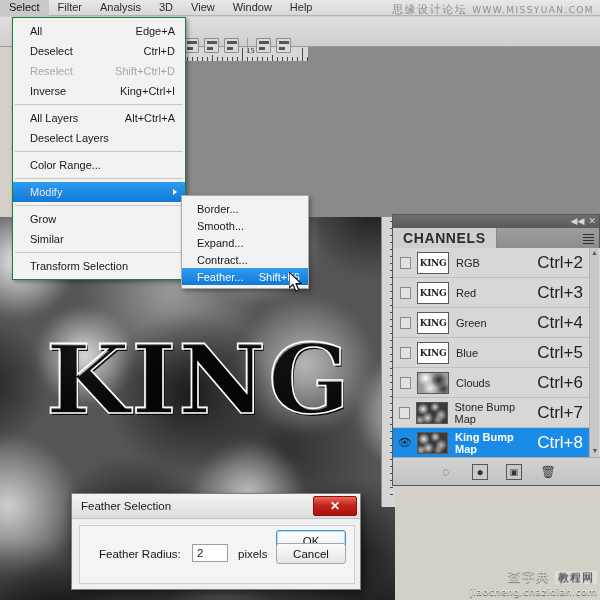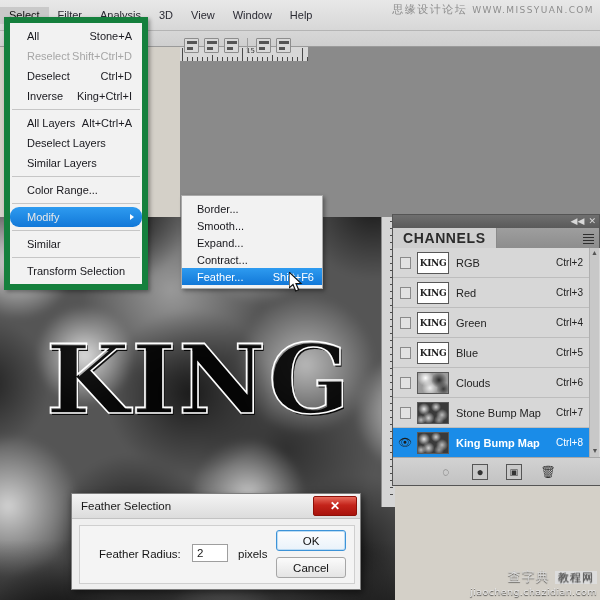--- a/index.html
+++ b/index.html
@@ -16,21 +16,21 @@
   }
 
   
   .app-bg {
     position: absolute; left: 0; top: 0; width: 600px; height: 600px;
     background: #d4d0c8;
   }
 
   
   .menubar {
-    position: absolute; left: 0; top: 0; width: 600px; height: 31px;
+    position: absolute; left: 0; top: 0; width: 600px; height: 16px;
     background: linear-gradient(#e8e8e8, #d7d7d7);
     border-bottom: 1px solid #b4b4b4;
     display: flex; align-items: center;
     font-size: 11px; color: #2a2a33;
     z-index: 40;
   }
   .menubar .mitem {
     padding: 2px 9px 2px 9px;
     height: 17px; line-height: 13px;
     display: flex; align-items: center;
@@ -160,23 +160,23 @@
     position: absolute; left: 381px; top: 217px; width: 14px; height: 290px;
     background: #d5d5d5;
     border-left: 1px solid #8c8c8c;
     z-index: 9;
     overflow: hidden;
   }
   .ruler-v .tick { position: absolute; left: 8px; height: 1px; width: 6px; background: #4a4a4a; }
 
   
   .dropdown {
-    position: absolute; left: 4px; top: 17px; width: 144px;
+    position: absolute; left: 12px; top: 17px; width: 174px;
     background: #f2f2f2;
-    border: 6px solid #15803d;
+    border: 1px solid #15803d;
     box-shadow: 2px 2px 4px rgba(0,0,0,0.35);
     z-index: 60;
     padding: 3px 0 3px 0;
     font-size: 11px; color: #17171c;
   }
   .dropdown .row {
     height: 20px; display: flex; align-items: center;
     padding: 0 8px 0 17px;
     position: relative;
     white-space: nowrap;
@@ -185,38 +185,37 @@
   .dropdown .row .sc {
     position: absolute; right: 10px;
     color: #1c1c22;
   }
   .dropdown .row.disabled .lbl,
   .dropdown .row.disabled .sc { color: #a6a6a6; }
   .dropdown .row.sel {
     background: #1e8ae8;
     background: linear-gradient(#2e9bf0, #1278d8);
     color: #fff;
-    border-radius: 9px;
   }
   .dropdown .row.sel .lbl { color: #e8e8e8; }
   .dropdown .sep {
     height: 1px; background: #c6c6c6; margin: 3px 2px;
   }
   .dropdown .arrow {
     position: absolute; right: 8px; top: 7px;
     width: 0; height: 0;
     border-left: 4px solid #1c1c22;
     border-top: 3.5px solid transparent;
     border-bottom: 3.5px solid transparent;
   }
   .dropdown .row.sel .arrow { border-left-color: #fff; }
 
   
   .submenu {
-    position: absolute; left: 181px; top: 195px; width: 142px;
+    position: absolute; left: 181px; top: 195px; width: 128px;
     background: #f2f2f2;
     border: 1px solid #a9a9a9;
     box-shadow: 2px 2px 4px rgba(0,0,0,0.35);
     z-index: 61;
     padding: 4px 0 3px 0;
     font-size: 11px; color: #17171c;
   }
   .submenu .row {
     height: 17px; display: flex; align-items: center;
     padding: 0 6px 0 15px;
@@ -316,21 +315,21 @@
     background-color: #9b9b9b;
     background-image:
       radial-gradient(circle at 25% 25%, #fff 0, rgba(255,255,255,0) 8px),
       radial-gradient(circle at 70% 35%, #2a2a2a 0, rgba(42,42,42,0) 8px),
       radial-gradient(circle at 40% 75%, #efefef 0, rgba(239,239,239,0) 8px),
       radial-gradient(circle at 85% 80%, #3a3a3a 0, rgba(58,58,58,0) 7px);
     color: transparent;
   }
   .chan-name { flex: 1 1 auto; font-size: 11px; }
   .chan-row.selected .chan-name { font-weight: bold; }
-  .chan-sc { font-size: 10px; padding-right: 8px; }
+  .chan-sc { font-size: 17px; padding-right: 8px; }
   .chan-scroll {
     position: absolute; right: 0; top: 33px; width: 10px; height: 209px;
     background: #c8c8c8; border-left: 1px solid #b0b0b0;
   }
   .chan-scroll .ar { font-size: 7px; text-align: center; color: #555; line-height: 9px; }
   .panel-footer {
     position: absolute; left: 0; bottom: 0; width: 208px; height: 28px;
     background: linear-gradient(#d2d2d2, #c2c2c2);
     border-top: 1px solid #a8a8a8;
     display: flex; align-items: center; justify-content: center; gap: 18px;
@@ -395,21 +394,21 @@
     background: linear-gradient(#fbfbfb, #e4e4e4);
     border: 1px solid #a6a6a6;
     border-radius: 3px;
   }
   .dlg-btn.ok {
     top: 4px;
     border: 1px solid #3c93d8;
     box-shadow: 0 0 0 1px #bcdcf4 inset;
     background: linear-gradient(#fdfdfd, #e9f2fa);
   }
-  .dlg-btn.cancel { top: 31px; }
+  .dlg-btn.cancel { top: 17px; }
 
   
   .wm-bot {
     position: absolute; right: 3px; bottom: 3px;
     z-index: 90; text-align: right;
     font-family: "DejaVu Sans", sans-serif;
   }
   .wm-bot .l1 {
     font-size: 13px; color: #dcdcdc; letter-spacing: 1px;
     text-shadow: 0 1px 1px rgba(0,0,0,0.6);
@@ -537,55 +536,55 @@
     <div class="mitem">Help</div>
   </div>
 
   <div class="wm-top">
     <span class="cn">思缘设计论坛</span><span class="url">WWW.MISSYUAN.COM</span>
   </div>
 
   <div class="dropdown" id="select-menu">
       <div class="row">
         <span class="lbl">All</span>
-        <span class="sc">Stone+A</span>
+        <span class="sc">Edge+A</span>
+      </div>
+      <div class="row">
+        <span class="lbl">Deselect</span>
+        <span class="sc">Ctrl+D</span>
       </div>
       <div class="row disabled">
         <span class="lbl">Reselect</span>
         <span class="sc">Shift+Ctrl+D</span>
       </div>
       <div class="row">
-        <span class="lbl">Deselect</span>
-        <span class="sc">Ctrl+D</span>
-      </div>
-      <div class="row">
         <span class="lbl">Inverse</span>
         <span class="sc">King+Ctrl+I</span>
       </div>
       <div class="sep"></div>
       <div class="row">
         <span class="lbl">All Layers</span>
         <span class="sc">Alt+Ctrl+A</span>
       </div>
       <div class="row">
         <span class="lbl">Deselect Layers</span>
-      </div>
-      <div class="row">
-        <span class="lbl">Similar Layers</span>
       </div>
       <div class="sep"></div>
       <div class="row">
         <span class="lbl">Color Range...</span>
       </div>
       <div class="sep"></div>
       <div class="row sel">
         <span class="lbl">Modify</span>
         <span class="arrow"></span>
       </div>
       <div class="sep"></div>
+      <div class="row">
+        <span class="lbl">Grow</span>
+      </div>
       <div class="row">
         <span class="lbl">Similar</span>
       </div>
       <div class="sep"></div>
       <div class="row">
         <span class="lbl">Transform Selection</span>
       </div>
     </div>
 
   <div class="submenu" id="modify-submenu">

